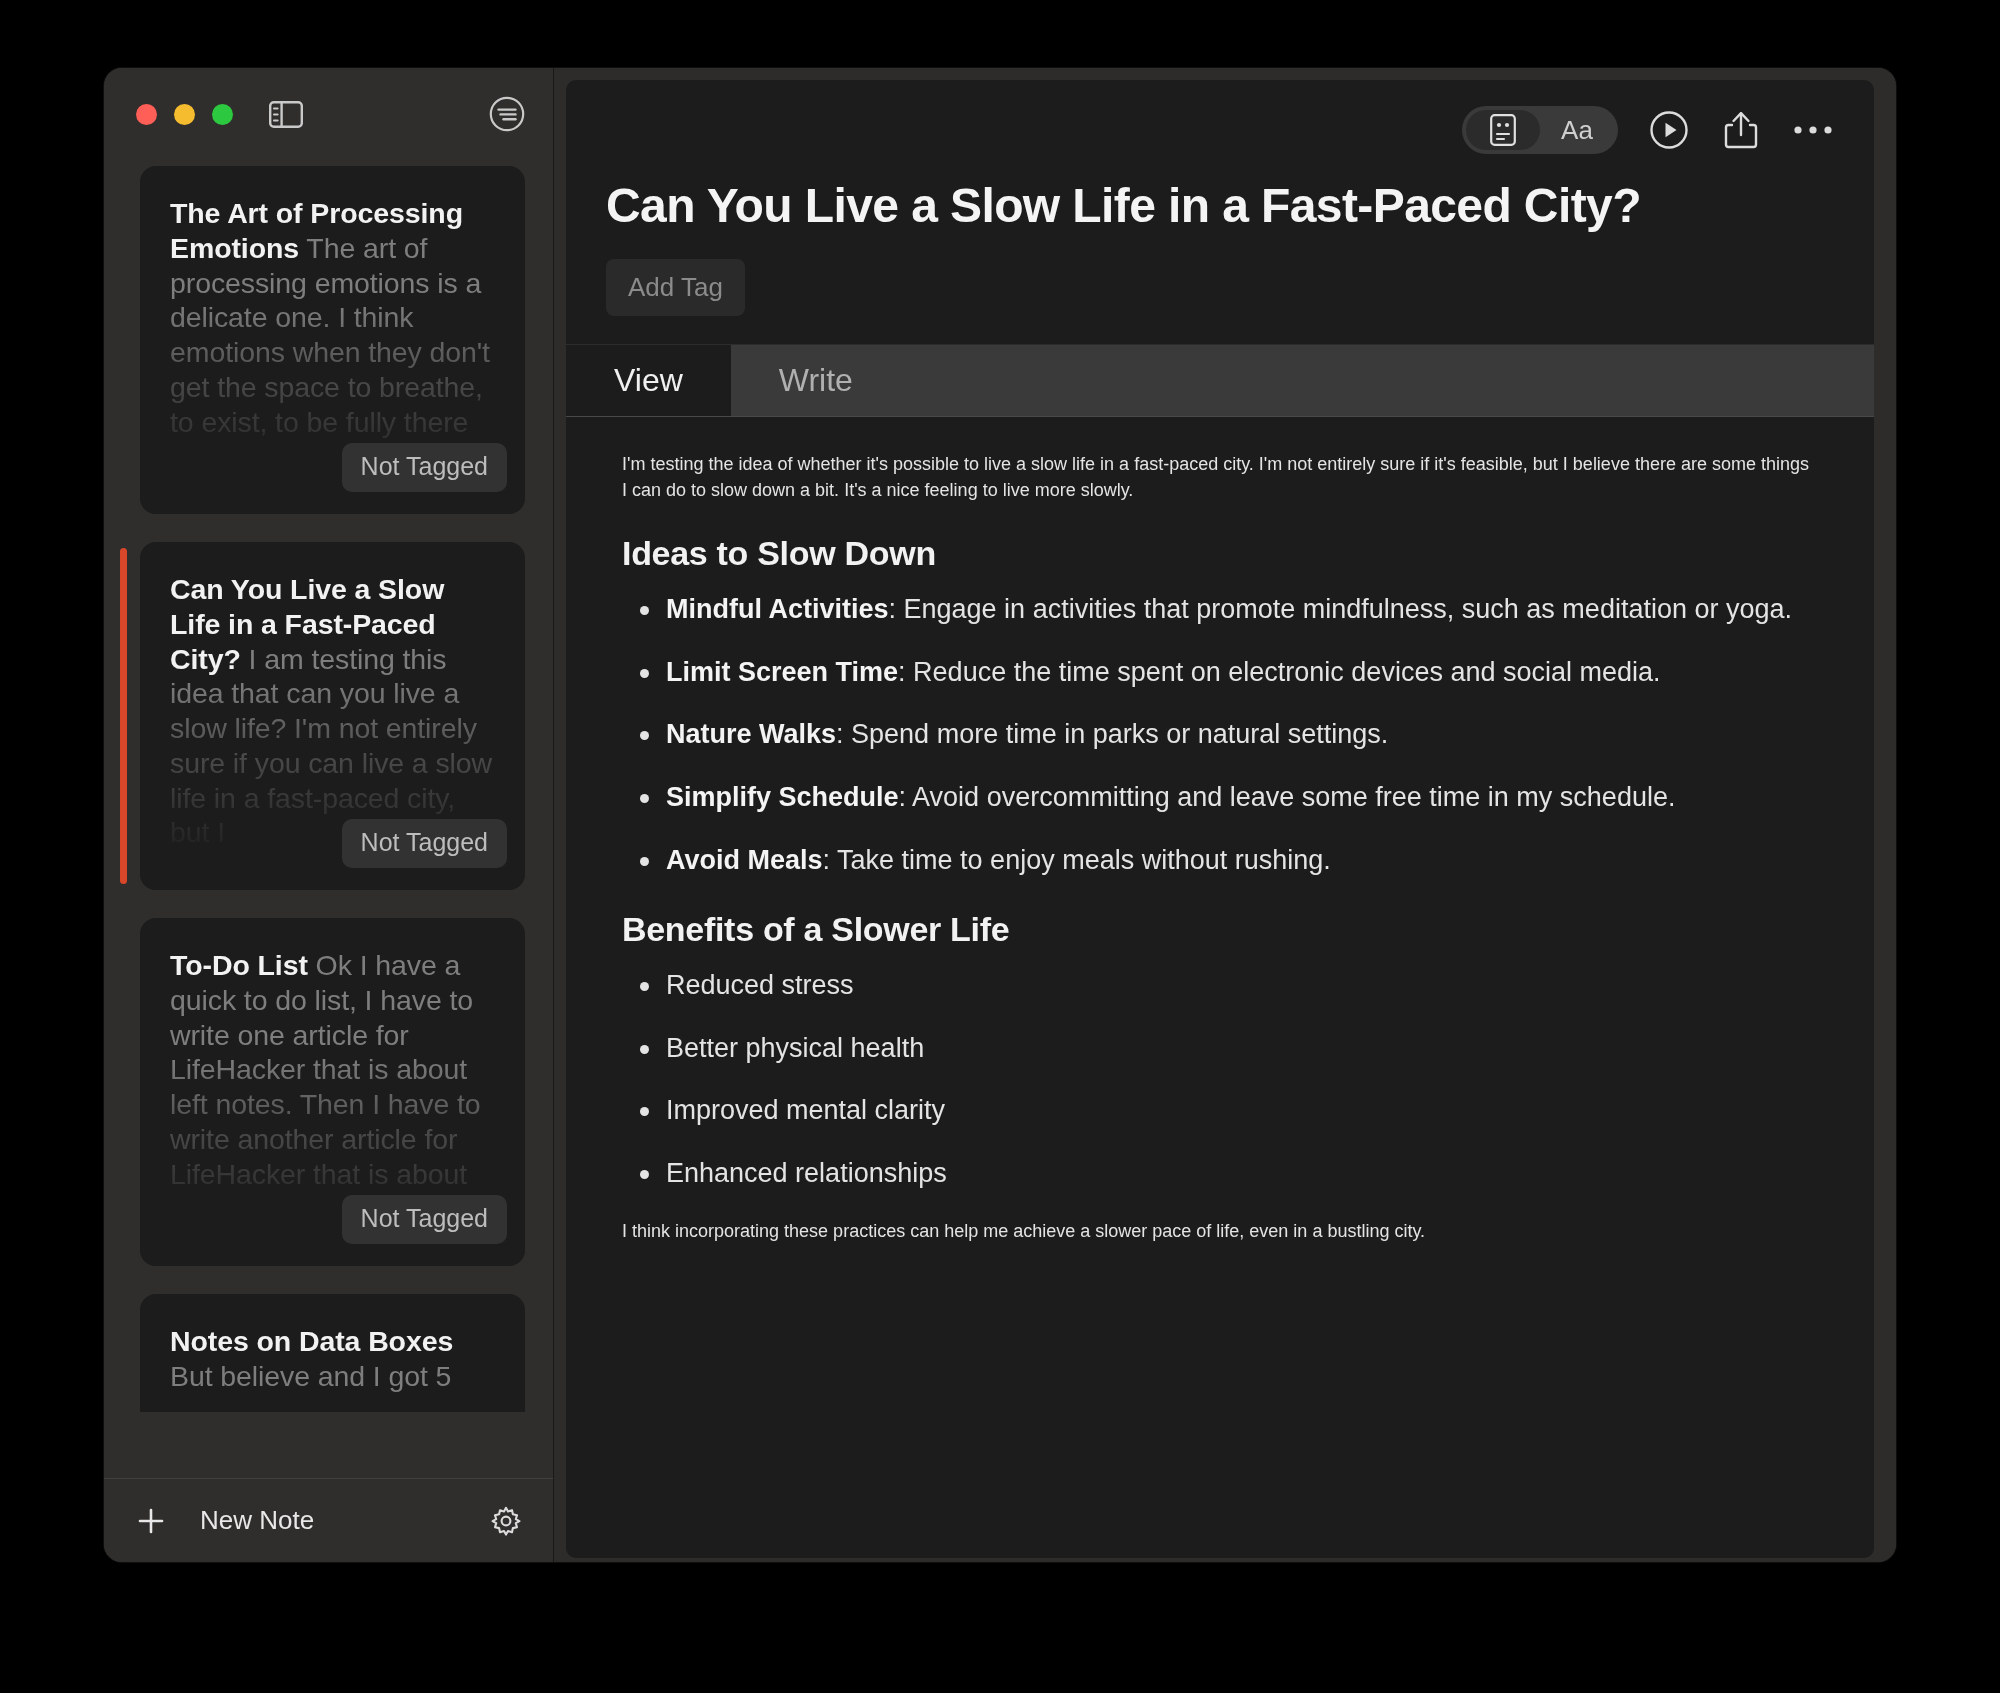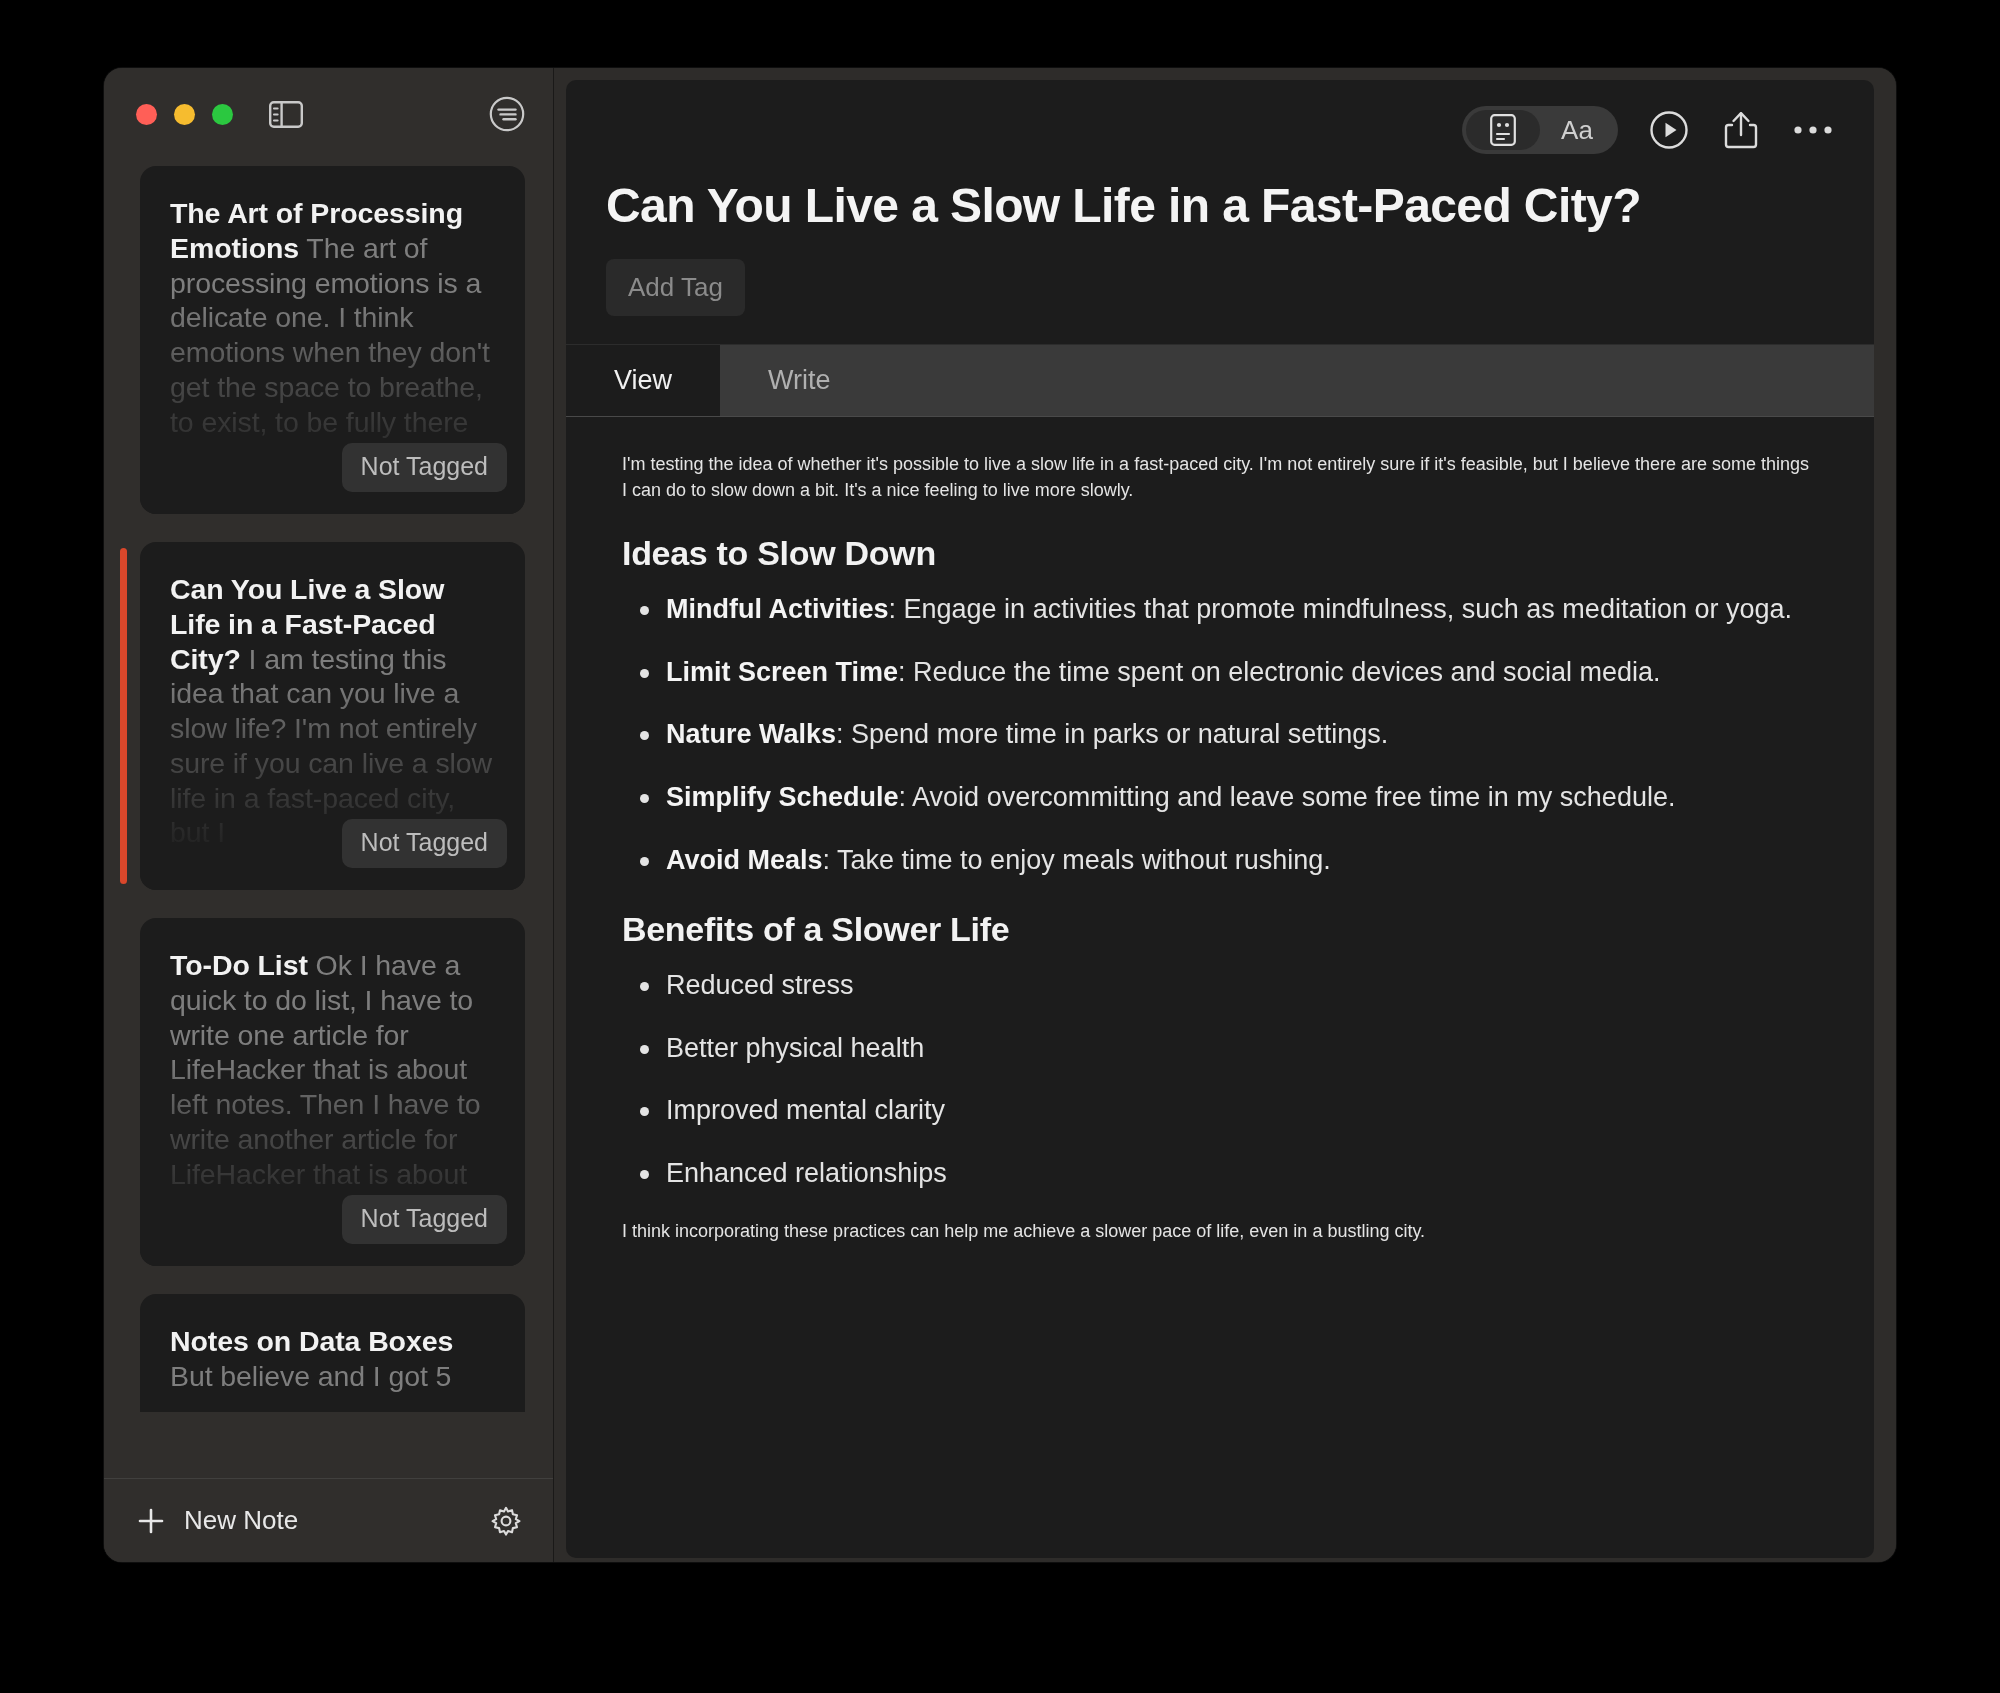--- a/index.html
+++ b/index.html
@@ -136,21 +136,21 @@
   #sidebar-footer {
     flex: 0 0 84px;
     height: 84px;
     border-top: 1px solid rgba(255,255,255,0.085);
     display: flex;
     align-items: center;
     padding: 0 30px 0 32px;
     background: #302e2c;
   }
   #new-note-btn {
-    display: flex; align-items: center; gap: 18px;
+    display: flex; align-items: center; gap: 34px;
     color: #e8e8e8; font-size: 26px;
   }
   #gear-icon { margin-left: auto; width: 34px; height: 34px; display:flex; align-items:center; justify-content:center;}
 
   
   #main {
     flex: 1 1 auto;
     background: #2e2c2a;
     padding: 12px 22px 4px 12px;
     display: flex;
@@ -226,21 +226,21 @@
   
   #tabs {
     display: flex;
     background: #3a3a3a;
     height: 72px;
     flex: 0 0 72px;
     border-bottom: 1px solid rgba(255,255,255,0.08);
   }
   .tab {
     display: flex; align-items: center; justify-content: center;
-    font-size: 27px;
+    font-size: 32px;
     color: #b0b0b0;
     padding: 0 48px;
     min-width: 128px;
   }
   .tab.active {
     background: #1c1c1c;
     color: #f0f0f0;
   }
 
   

